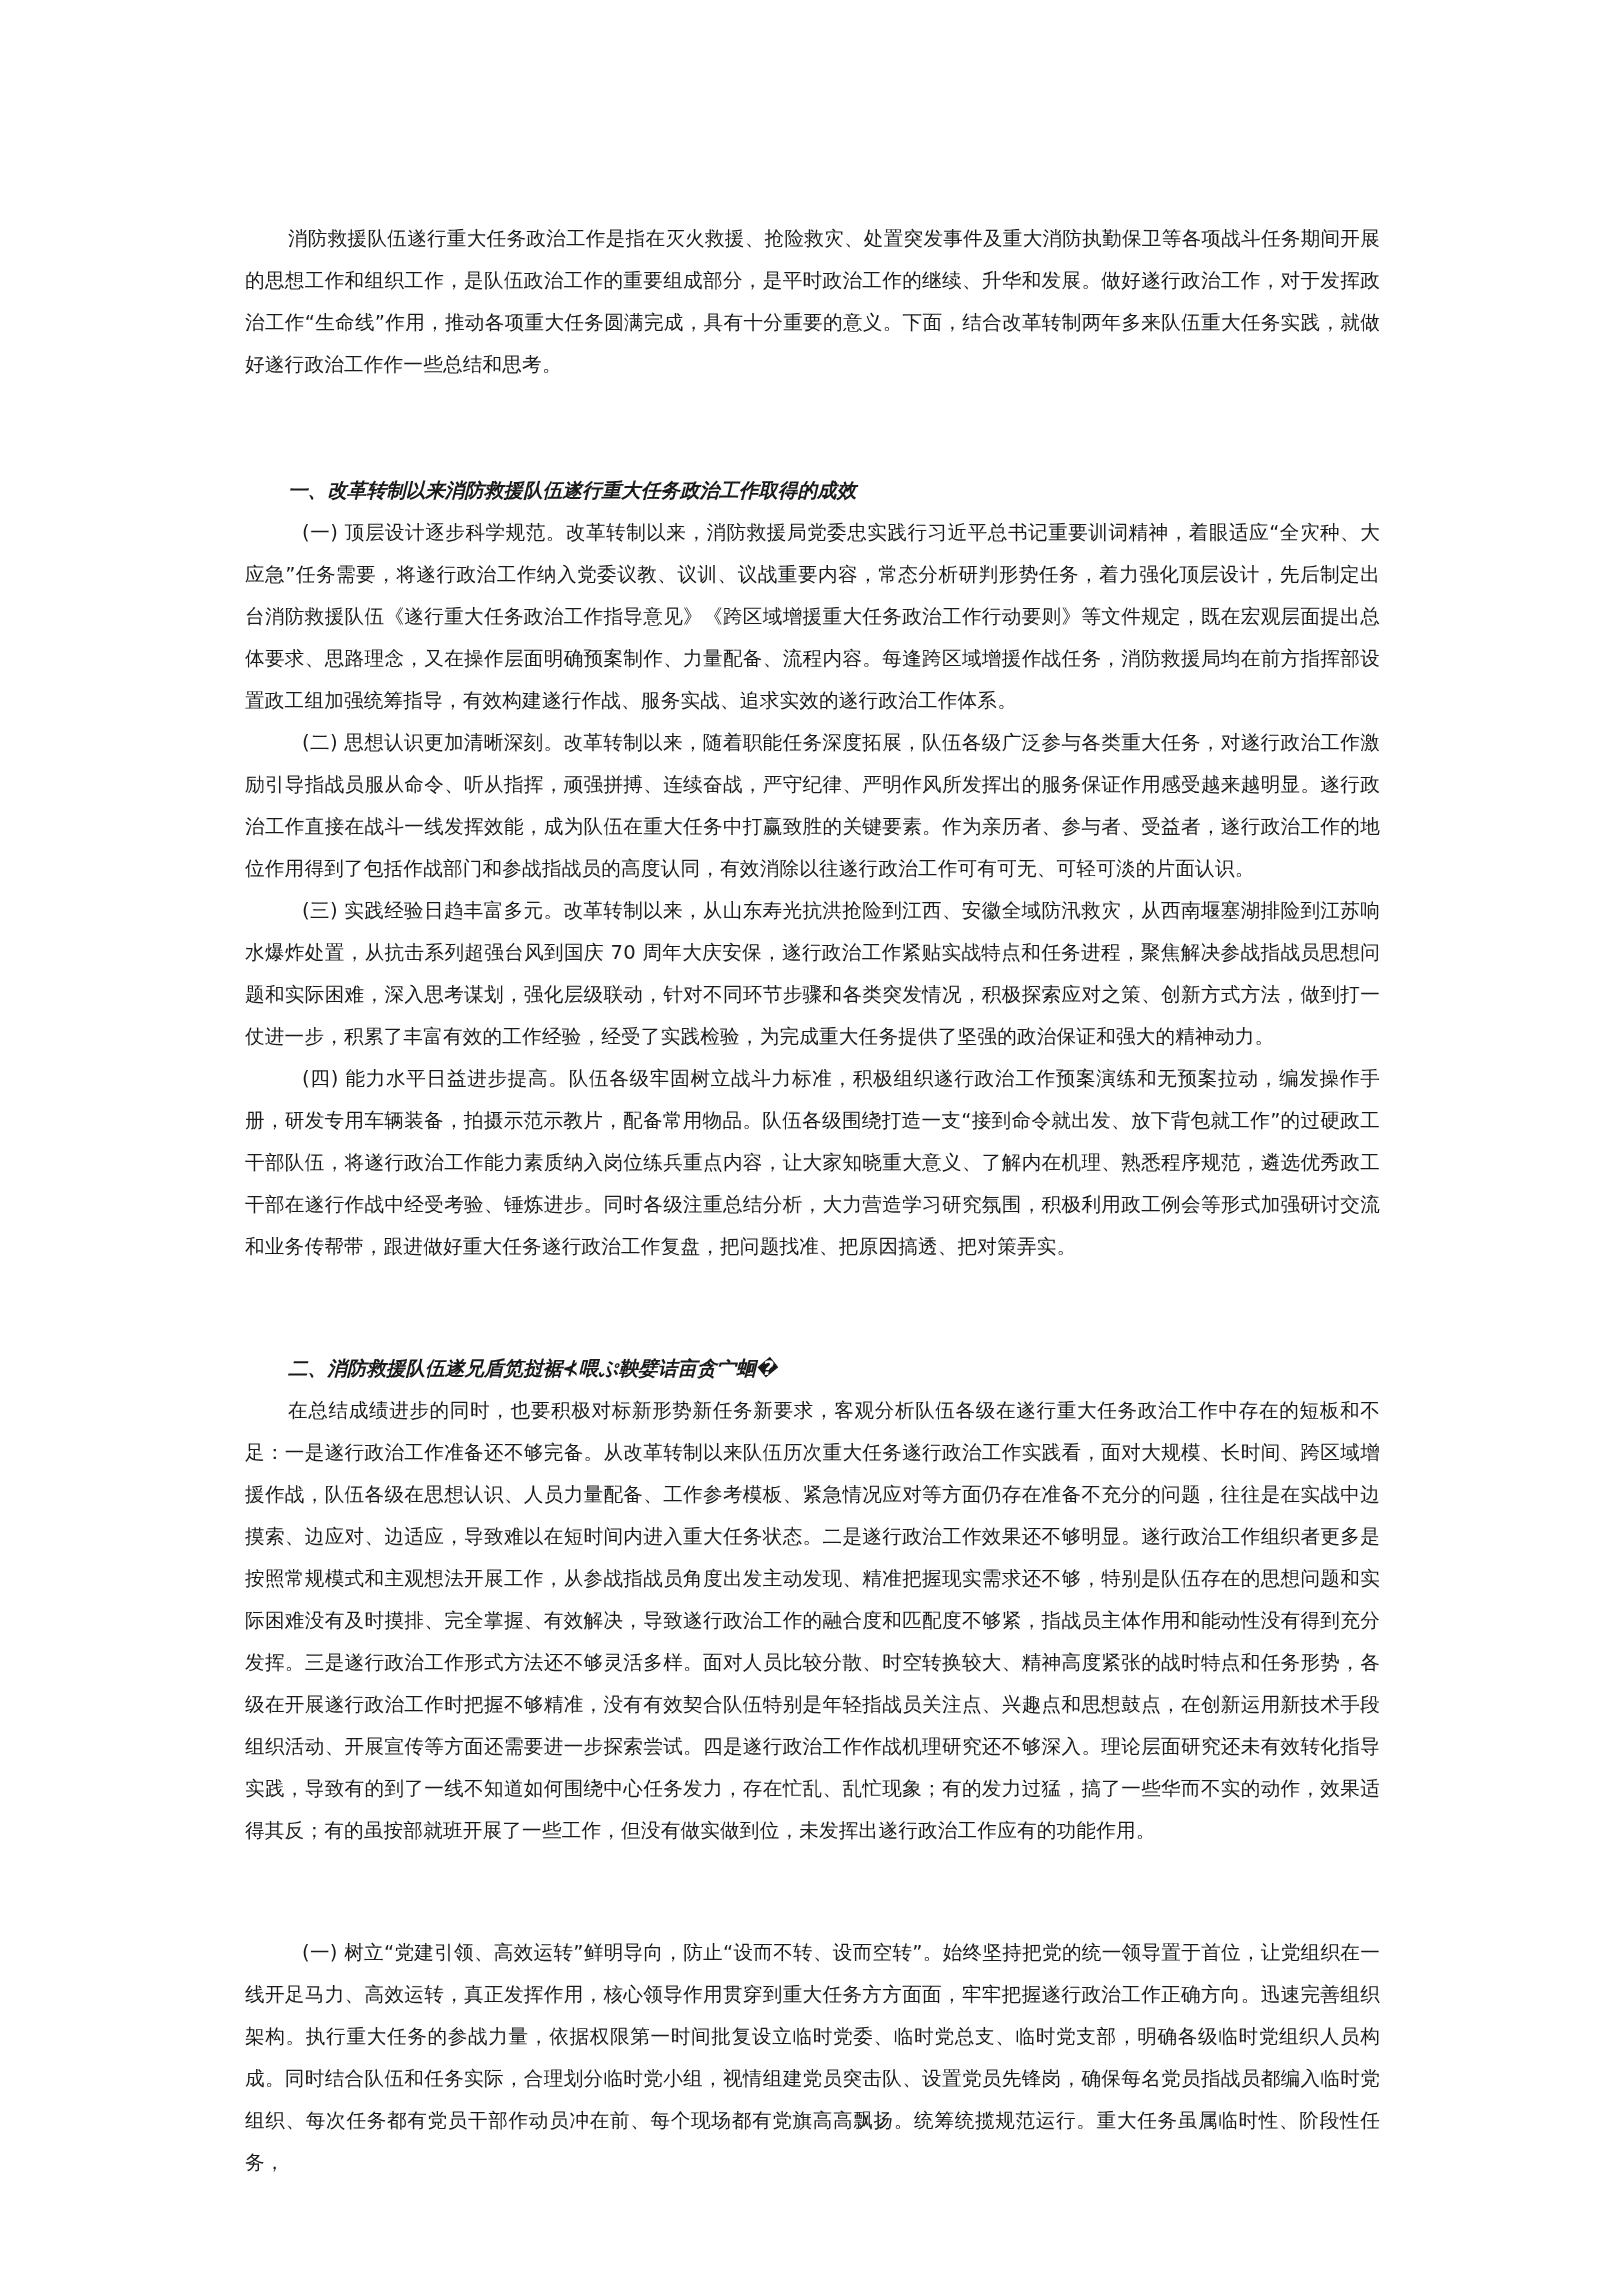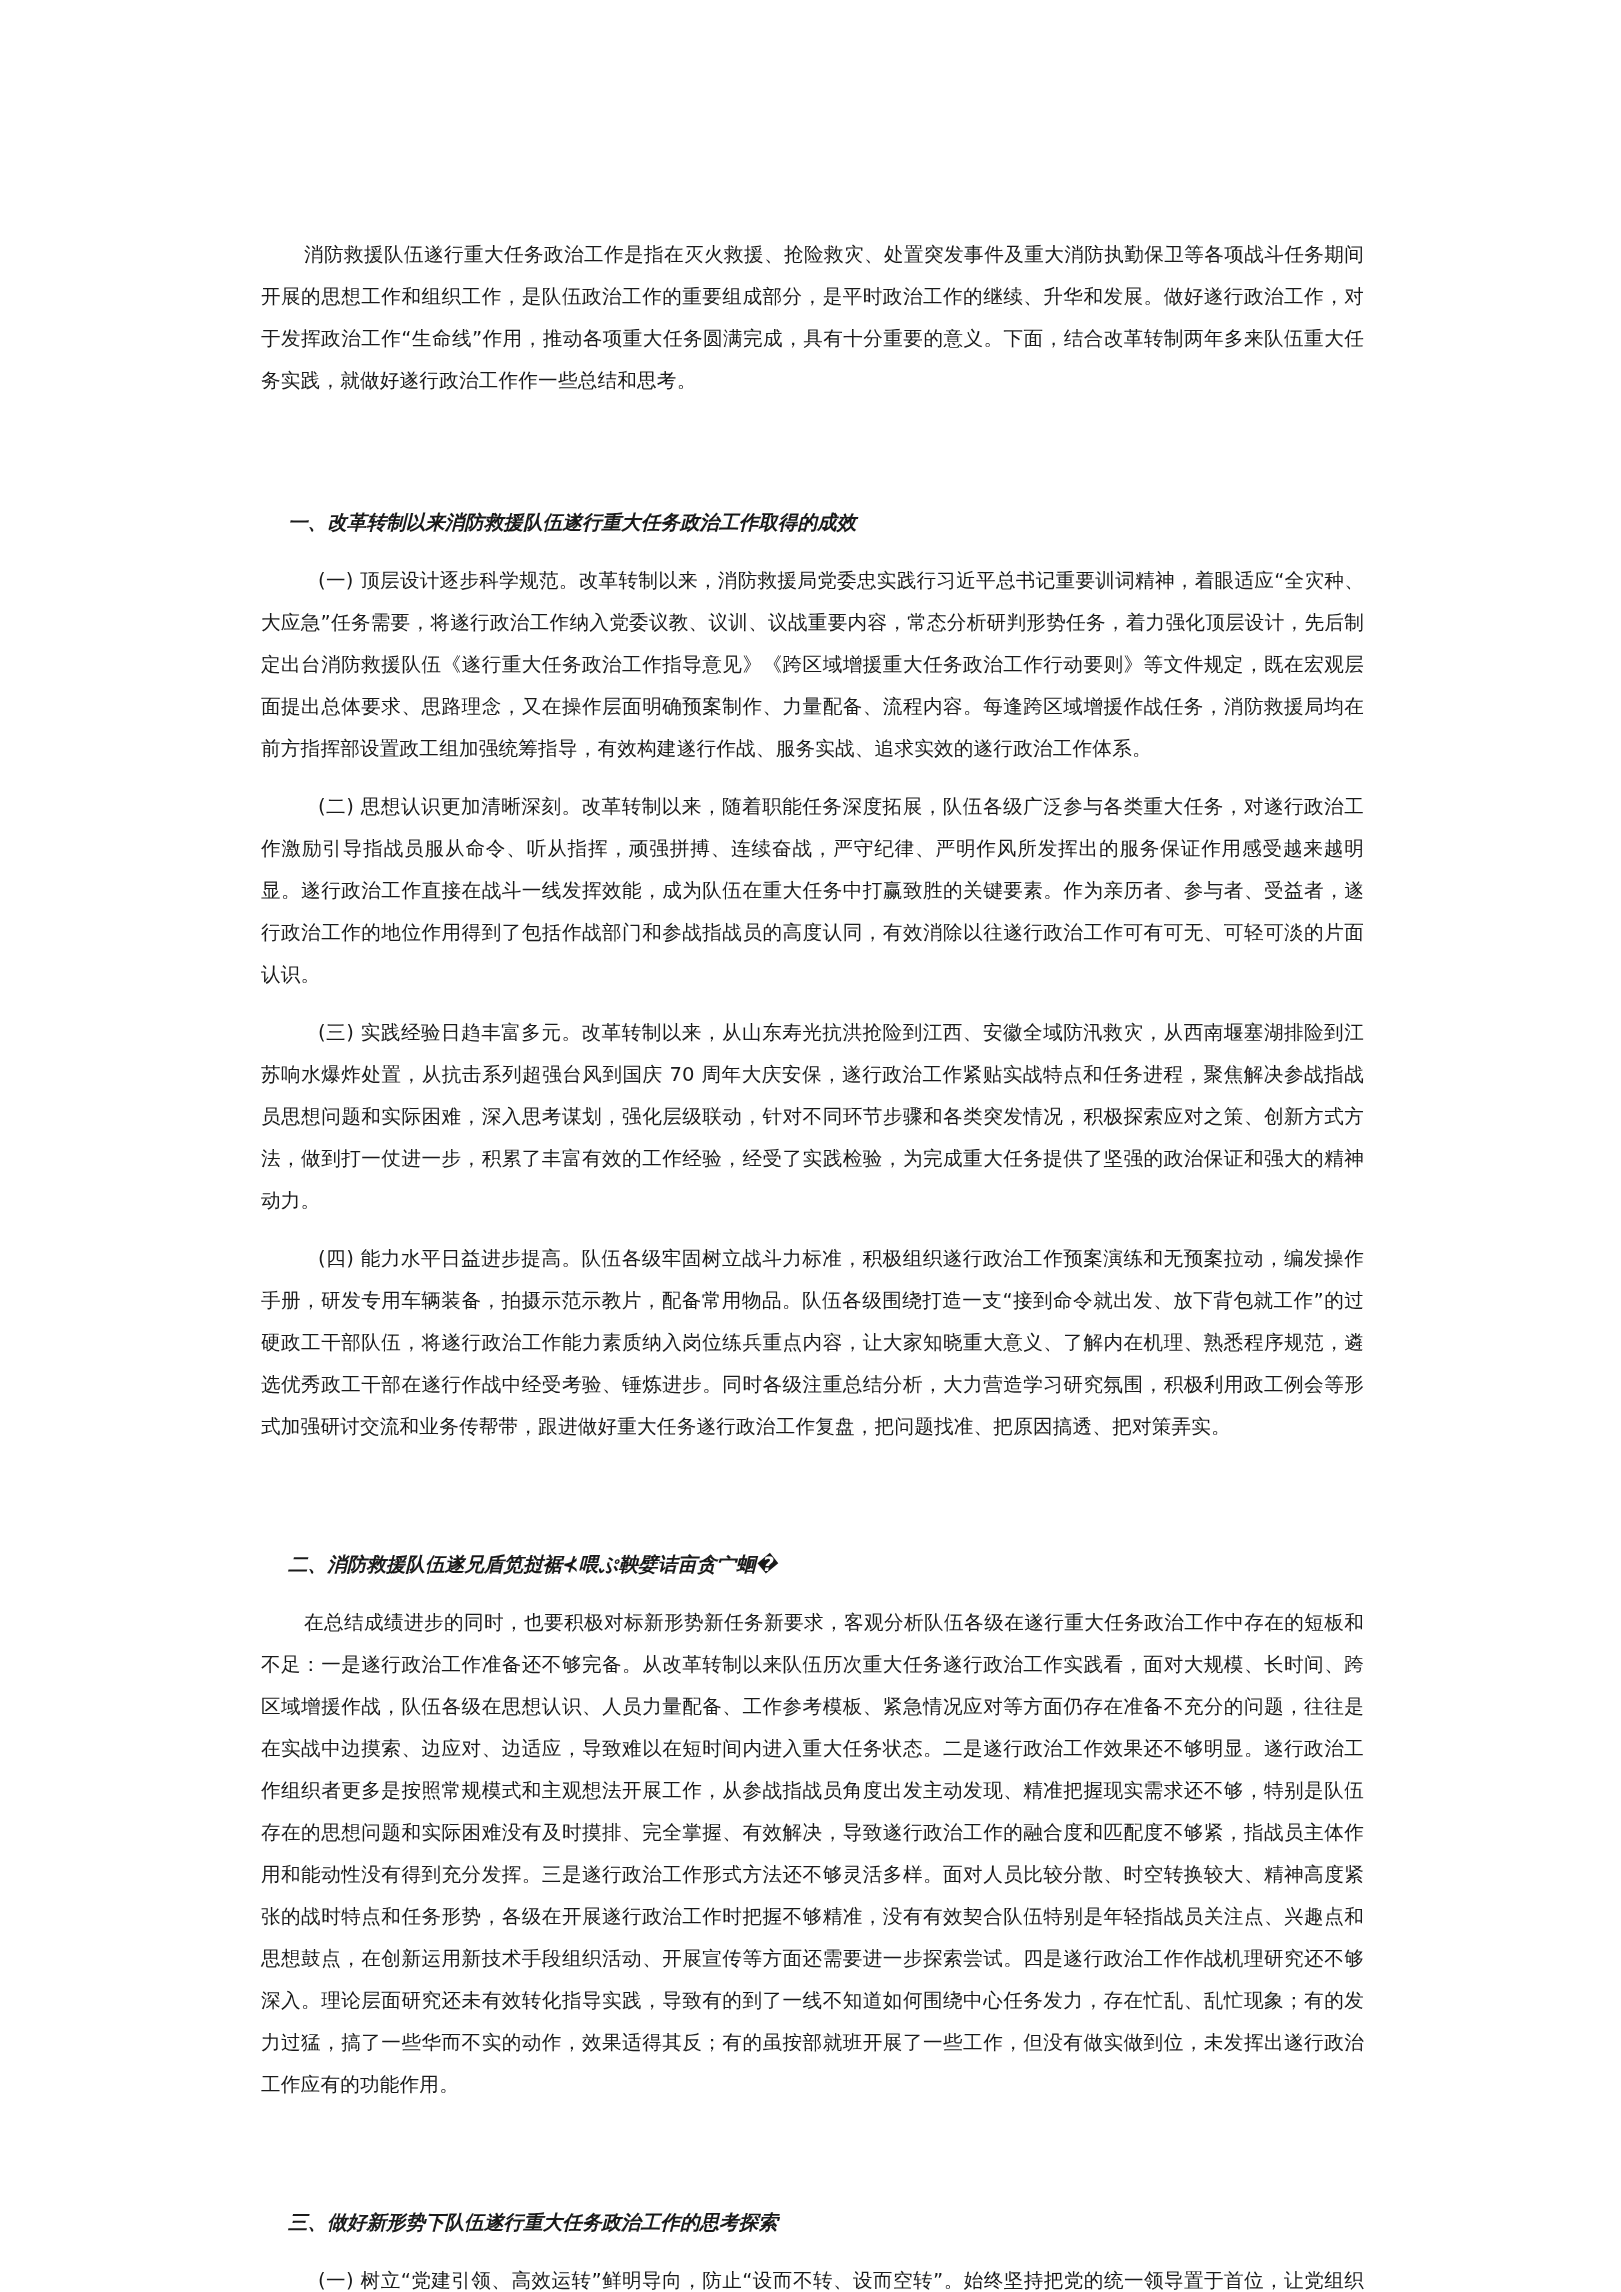--- a/index.html
+++ b/index.html
@@ -15,21 +15,21 @@
     font-family: "DejaVu Sans", "Liberation Sans", sans-serif;
     color: #1a1a1a;
   }
   .page {
     position: absolute;
     left: 245px;
     top: 218px;
     width: 1135px;
   }
   .para {
-    margin: 16px;
+    margin: 0;
     font-size: 19.6px;
     line-height: 42px;
     text-align: justify;
     text-align-last: left;
     letter-spacing: 0.2px;
     word-break: break-all;
   }
   .indent-lead { text-indent: 43px; }
   .indent-sub { text-indent: 57px; }
   .heading {
@@ -63,18 +63,17 @@
   <div class="gap-md"></div>
 
   <section>
     <h2 class="heading">二、消防救援队伍遂兄盾笕挝裾⊀喂ぷ鞅嬖诘亩贪宀蛔�</h2>
     <p class="para indent-lead">在总结成绩进步的同时，也要积极对标新形势新任务新要求，客观分析队伍各级在遂行重大任务政治工作中存在的短板和不足：一是遂行政治工作准备还不够完备。从改革转制以来队伍历次重大任务遂行政治工作实践看，面对大规模、长时间、跨区域增援作战，队伍各级在思想认识、人员力量配备、工作参考模板、紧急情况应对等方面仍存在准备不充分的问题，往往是在实战中边摸索、边应对、边适应，导致难以在短时间内进入重大任务状态。二是遂行政治工作效果还不够明显。遂行政治工作组织者更多是按照常规模式和主观想法开展工作，从参战指战员角度出发主动发现、精准把握现实需求还不够，特别是队伍存在的思想问题和实际困难没有及时摸排、完全掌握、有效解决，导致遂行政治工作的融合度和匹配度不够紧，指战员主体作用和能动性没有得到充分发挥。三是遂行政治工作形式方法还不够灵活多样。面对人员比较分散、时空转换较大、精神高度紧张的战时特点和任务形势，各级在开展遂行政治工作时把握不够精准，没有有效契合队伍特别是年轻指战员关注点、兴趣点和思想鼓点，在创新运用新技术手段组织活动、开展宣传等方面还需要进一步探索尝试。四是遂行政治工作作战机理研究还不够深入。理论层面研究还未有效转化指导实践，导致有的到了一线不知道如何围绕中心任务发力，存在忙乱、乱忙现象；有的发力过猛，搞了一些华而不实的动作，效果适得其反；有的虽按部就班开展了一些工作，但没有做实做到位，未发挥出遂行政治工作应有的功能作用。</p>
   </section>
 
   <div class="gap-md"></div>
 
   <section>
-    <h2 class="heading">三、做好新形势下队伍遂行重大任务政治工作的思考探索</h2>
     <p class="para indent-sub">(一) 树立“党建引领、高效运转”鲜明导向，防止“设而不转、设而空转”。始终坚持把党的统一领导置于首位，让党组织在一线开足马力、高效运转，真正发挥作用，核心领导作用贯穿到重大任务方方面面，牢牢把握遂行政治工作正确方向。迅速完善组织架构。执行重大任务的参战力量，依据权限第一时间批复设立临时党委、临时党总支、临时党支部，明确各级临时党组织人员构成。同时结合队伍和任务实际，合理划分临时党小组，视情组建党员突击队、设置党员先锋岗，确保每名党员指战员都编入临时党组织、每次任务都有党员干部作动员冲在前、每个现场都有党旗高高飘扬。统筹统揽规范运行。重大任务虽属临时性、阶段性任务，</p>
   </section>
 
 </div>
 
 
 </body></html>

